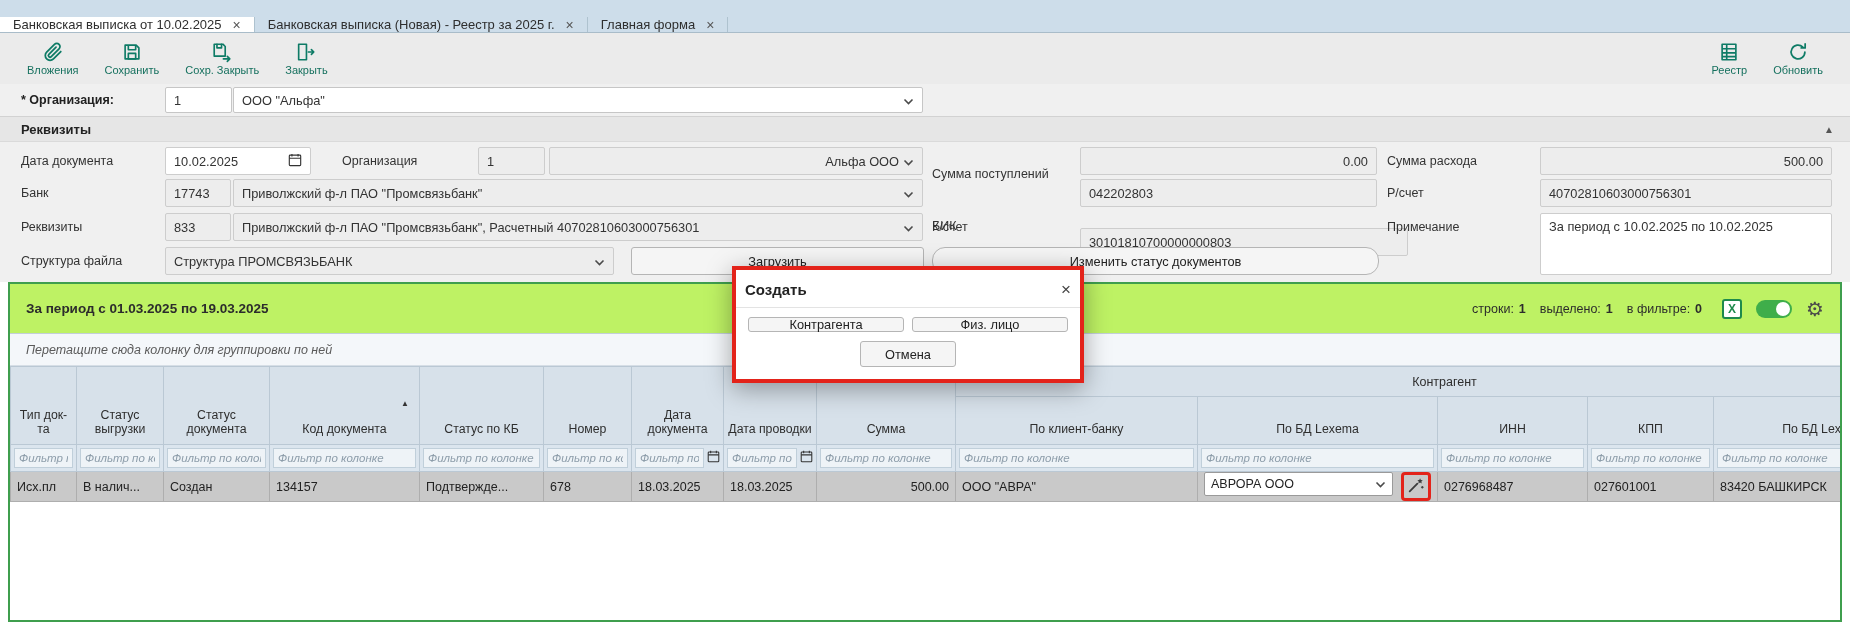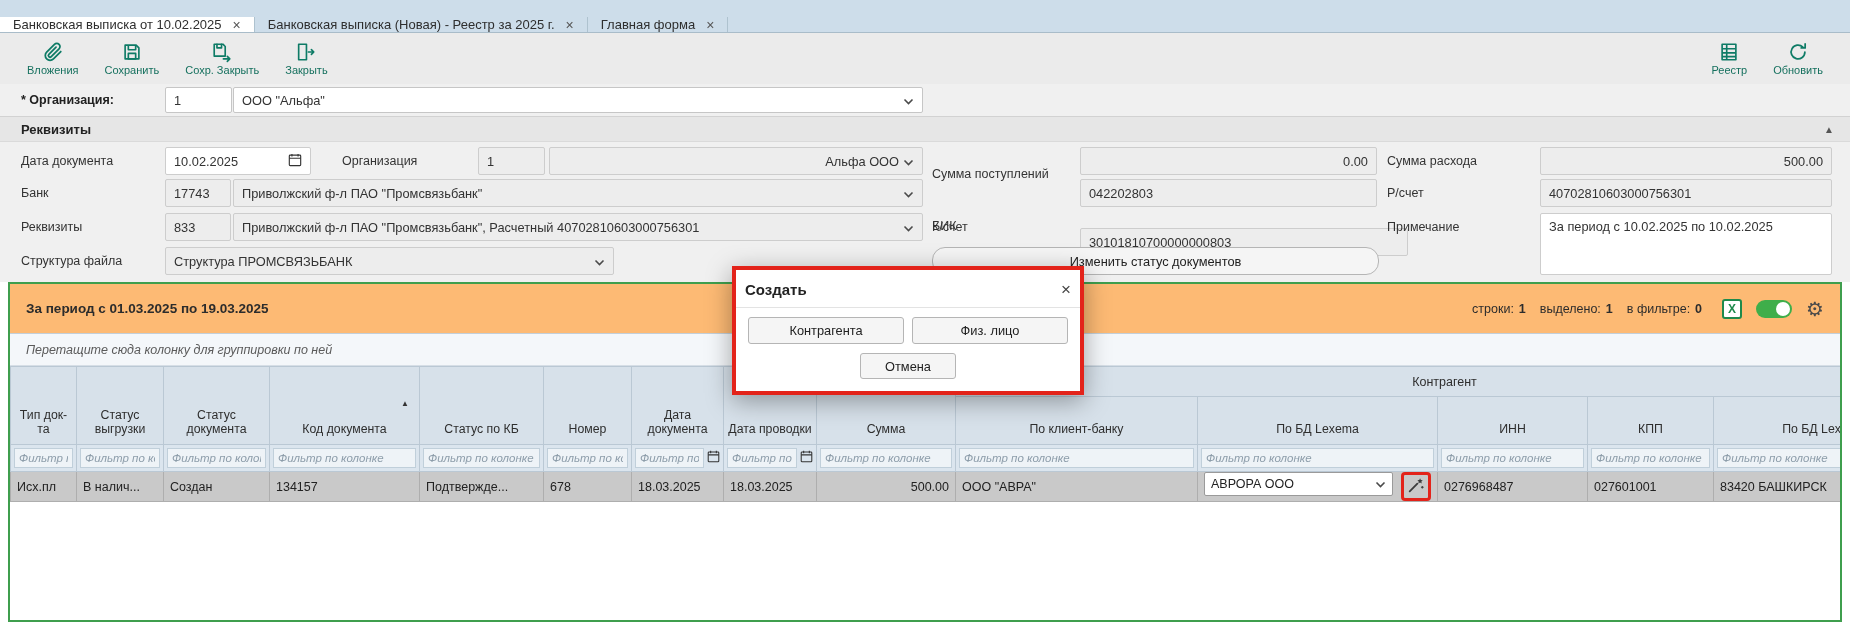--- a/index.html
+++ b/index.html
@@ -33,21 +33,21 @@
   .abs { position:absolute; }
   .flabel { font-size:12.5px; color:#333; line-height:28px; white-space:nowrap; }
   .field { background:#ededed; border:1px solid #cdcdcd; border-radius:2px; height:28px; display:flex; align-items:center; padding:0 8px; font-size:12.8px; color:#333; gap:4px; }
   .field.white { background:#fff; }
   .num { justify-content:flex-end; }
   .note { align-items:flex-start; padding-top:5px; height:62px; background:#fff; }
   .btn { background:#f5f5f5; border:1px solid #b5b5b5; border-radius:3px; height:28px; display:flex; align-items:center; justify-content:center; font-size:12.8px; color:#222; cursor:default; }
 
   
   .gridbox { flex:1; margin:0 8px; border:2px solid #3f9e4e; display:flex; flex-direction:column; background:#fff; min-height:0; overflow:hidden; }
-  .grid-top { height:50px; background:#fdba74; border-bottom:1px solid #c3cfd9; display:flex; align-items:center; padding:0 16px; flex:0 0 auto; }
+  .grid-top { height:50px; background:#bef264; border-bottom:1px solid #c3cfd9; display:flex; align-items:center; padding:0 16px; flex:0 0 auto; }
   .period { font-weight:bold; font-size:13.5px; color:#2c2c2c; }
   .gstats { margin-left:auto; display:flex; align-items:center; font-size:12.5px; color:#2c2c2c; }
   .gstats .sl { margin-right:5px; }
   .gstats b { margin-right:14px; }
   .gicons { display:flex; align-items:center; gap:14px; margin-left:6px; }
   .xlicon { width:20px; height:20px; border:2px solid #1e8a4c; border-radius:3px; background:#fff; color:#1e8a4c; font-weight:bold; font-size:12px; display:flex; align-items:center; justify-content:center; }
   .toggle { width:36px; height:18px; border-radius:9px; background:#3fae4a; position:relative; }
   .knob { position:absolute; right:2px; top:2px; width:14px; height:14px; border-radius:50%; background:#fff; }
   .gear { font-size:20px; color:#4a4a4a; line-height:1; }
   .hint { height:32px; background:#f4f7fa; border-bottom:1px solid #d6dee6; display:flex; align-items:center; padding:0 16px; font-style:italic; color:#5a5a5a; font-size:12.5px; flex:0 0 auto; }
@@ -72,21 +72,21 @@
   .combo { flex:1; background:#fff; border:1px solid #9a9a9a; border-radius:2px; height:24px; display:flex; align-items:center; padding:0 6px; gap:4px; min-width:0; }
   .wand-hl { border:3px solid #e3231a; border-radius:4px; padding:1px 3px; display:flex; align-items:center; }
   .grid-empty { flex:1; background:#fff; }
 
   
   .modal { position:absolute; left:732px; top:266px; width:352px; background:#fff; border:4px solid #e3231a; box-shadow:0 6px 24px rgba(0,0,0,.35); z-index:50; }
   .modal-title { display:flex; justify-content:space-between; align-items:center; padding:11px 9px 9px; border-bottom:1px solid #e3e3e3; }
   .modal-title .t { font-weight:bold; font-size:15px; color:#222; }
   .modal-x { font-size:17px; color:#444; line-height:1; }
   .modal-btns { display:flex; gap:8px; padding:9px 12px 0; }
-  .modal-btns .btn { flex:1; height:27px; }
+  .modal-btns .btn { flex:1; height:15px; }
   .modal-cancel { display:flex; justify-content:center; padding:9px 0 12px; }
   .modal-cancel .btn { width:96px; height:26px; }
 
   svg { flex:0 0 auto; }
 </style>
 </head>
 <body>
 
 <div class="app">
 
@@ -248,20 +248,23 @@
     <div class="abs field note" style="left:1540px; top:71px; width:292px;">
       <span class="grow" style="white-space:normal;">За период с 10.02.2025 по 10.02.2025</span>
     </div>
 
     <div class="abs flabel" style="left:21px; top:105px;">Структура файла</div>
     <div class="abs field" style="left:165px; top:105px; width:449px;">
       <span class="grow">Структура ПРОМСВЯЗЬБАНК</span>
       <span><svg width="11" height="7" viewBox="0 0 11 7">
             <path d="M1.5 1.5L5.5 5.5L9.5 1.5" fill="none" stroke="#4a4a4a" stroke-width="1.6"></path>
           </svg></span>
+    </div>
+    <div class="abs btn" style="left:631px; top:105px; width:293px;">
+      <span>Загрузить</span>
     </div>
     <div class="abs btn" style="left:932px; top:105px; width:447px;border-radius:13px;">
       <span>Изменить статус документов</span>
     </div>
   </div>
 
   <div class="gridbox">
     <div class="grid-top">
       <span class="period">За период с 01.03.2025 по 19.03.2025</span>
       <div class="gstats">

